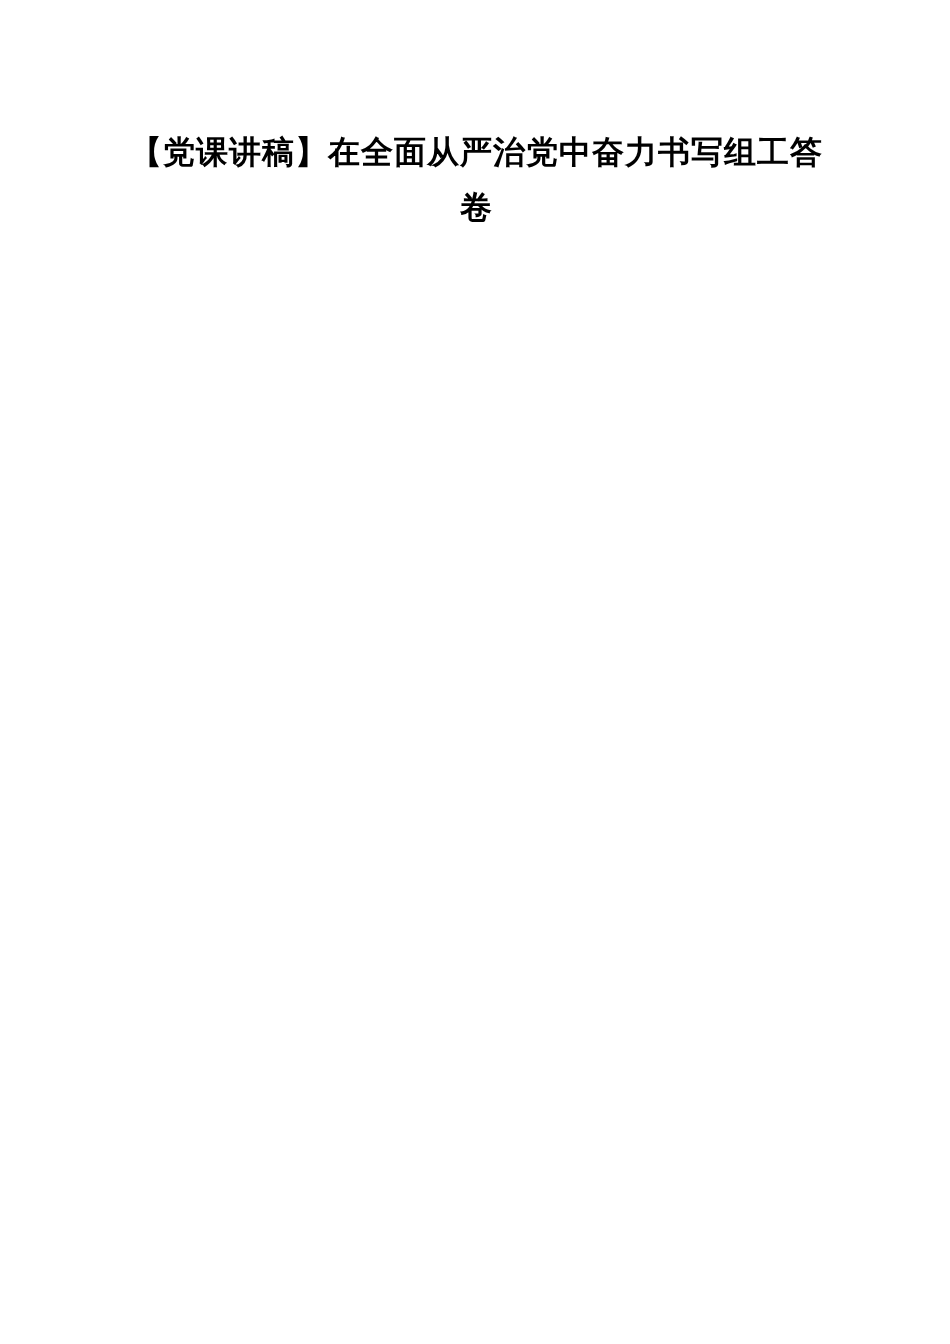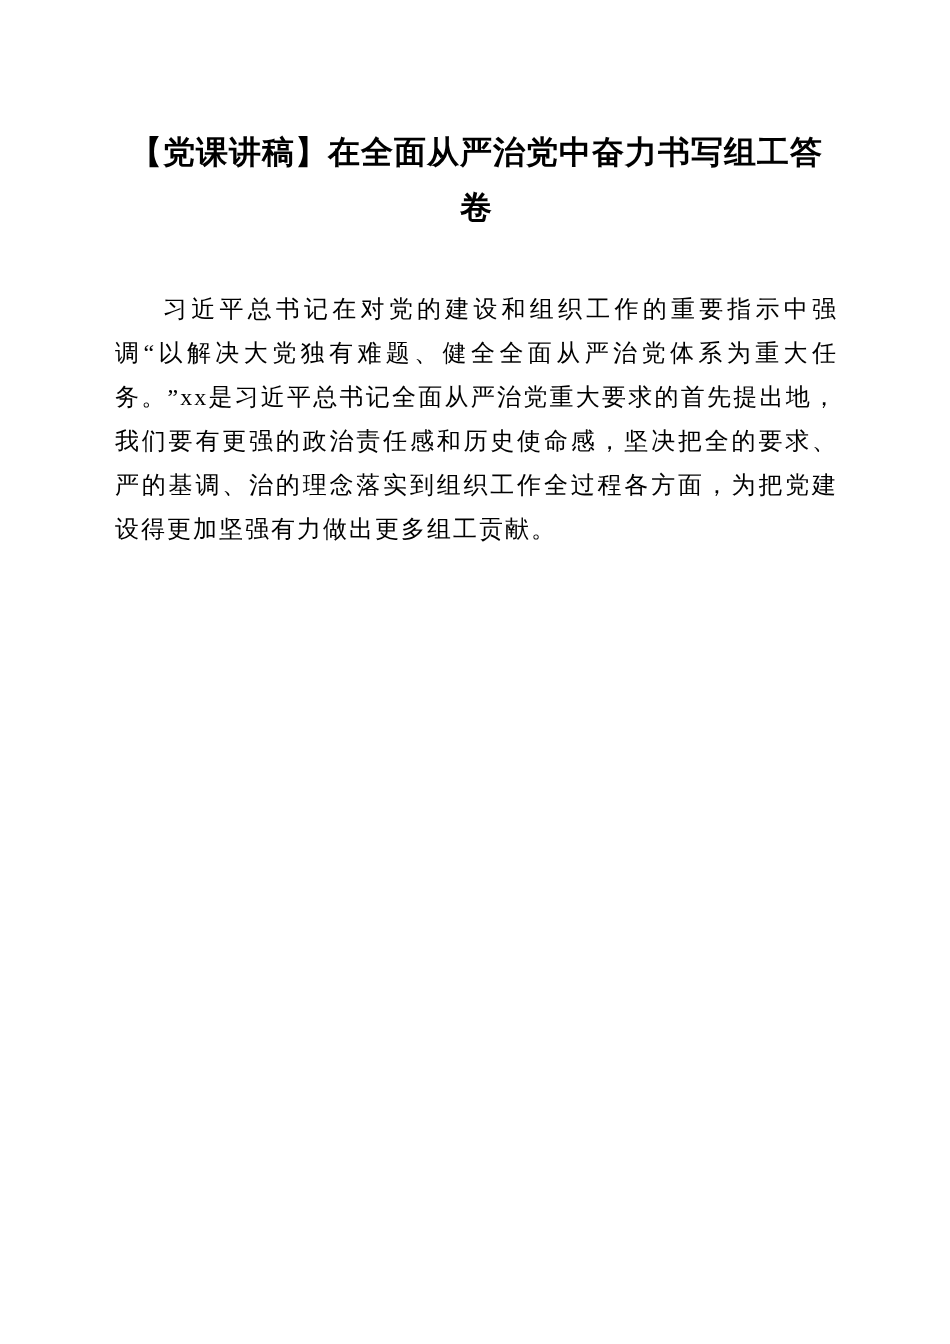--- a/index.html
+++ b/index.html
@@ -33,15 +33,14 @@
     text-indent: 2em;
   }
 </style>
 </head>
 <body>
 
 <div class="page">
   <h1 class="doc-title">【党课讲稿】在全面从严治党中奋力书写组工答卷</h1>
 
   <div class="doc-body">
-    <p>习近平总书记在对党的建设和组织工作的重要指示中强调“以解决大党独有难题、健全全面从严治党体系为重大任务。”xx是习近平总书记全面从严治党重大要求的首先提出地，我们要有更强的政治责任感和历史使命感，坚决把全的要求、严的基调、治的理念落实到组织工作全过程各方面，为把党建设得更加坚强有力做出更多组工贡献。</p>
   </div>
 </div>
 
 </body></html>

